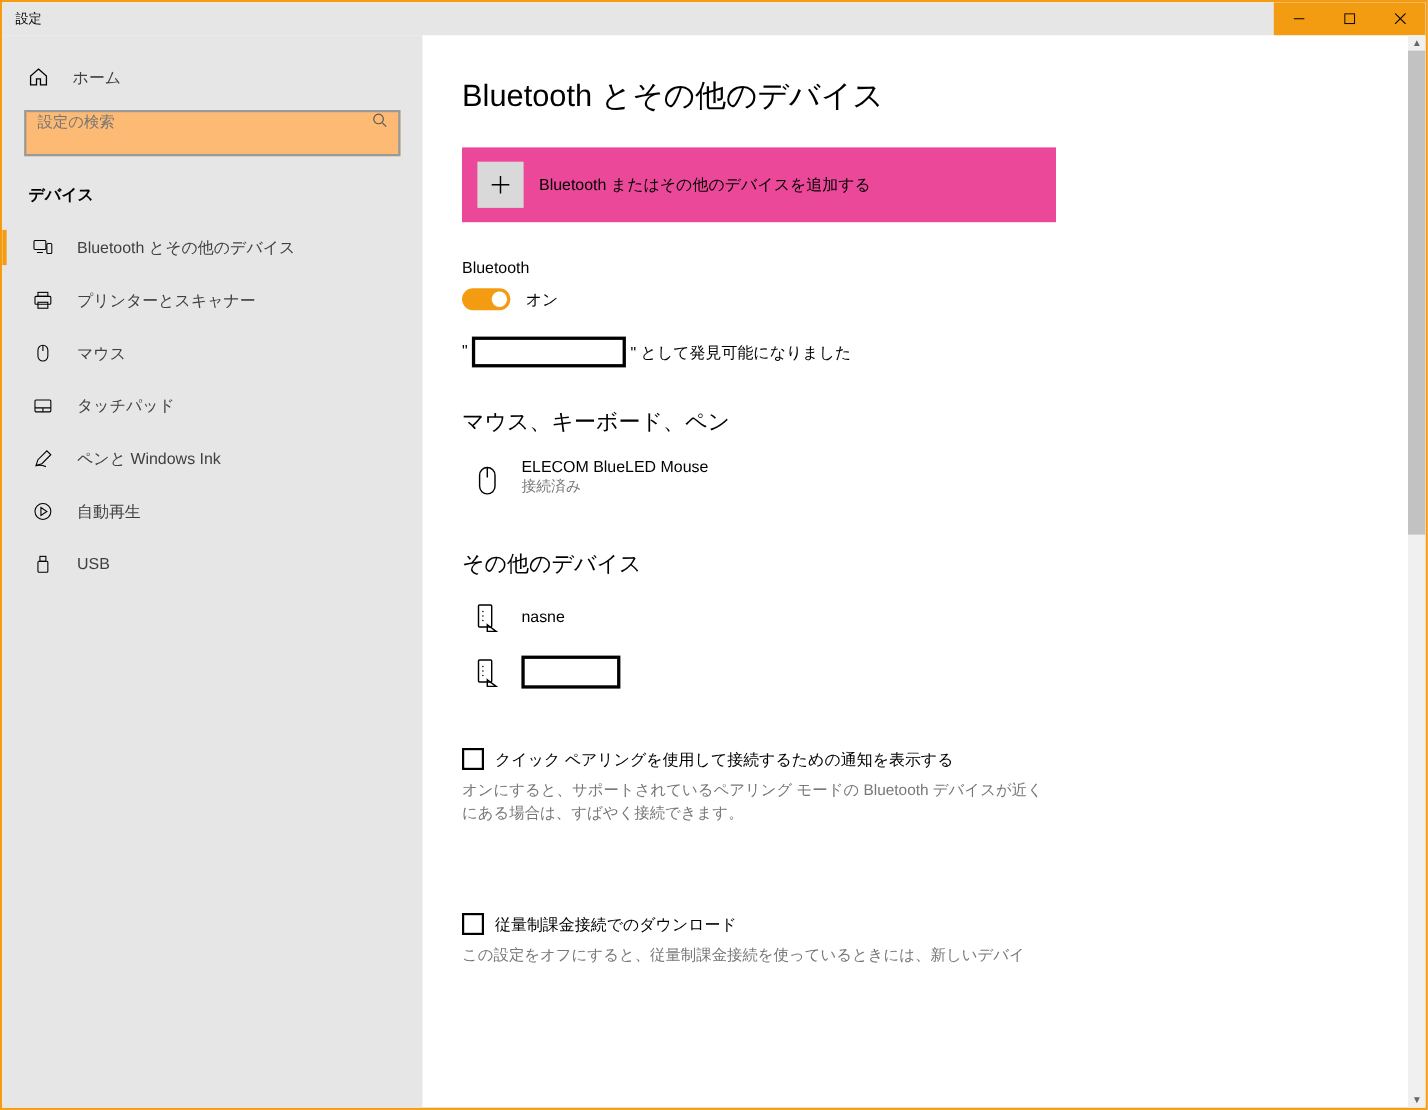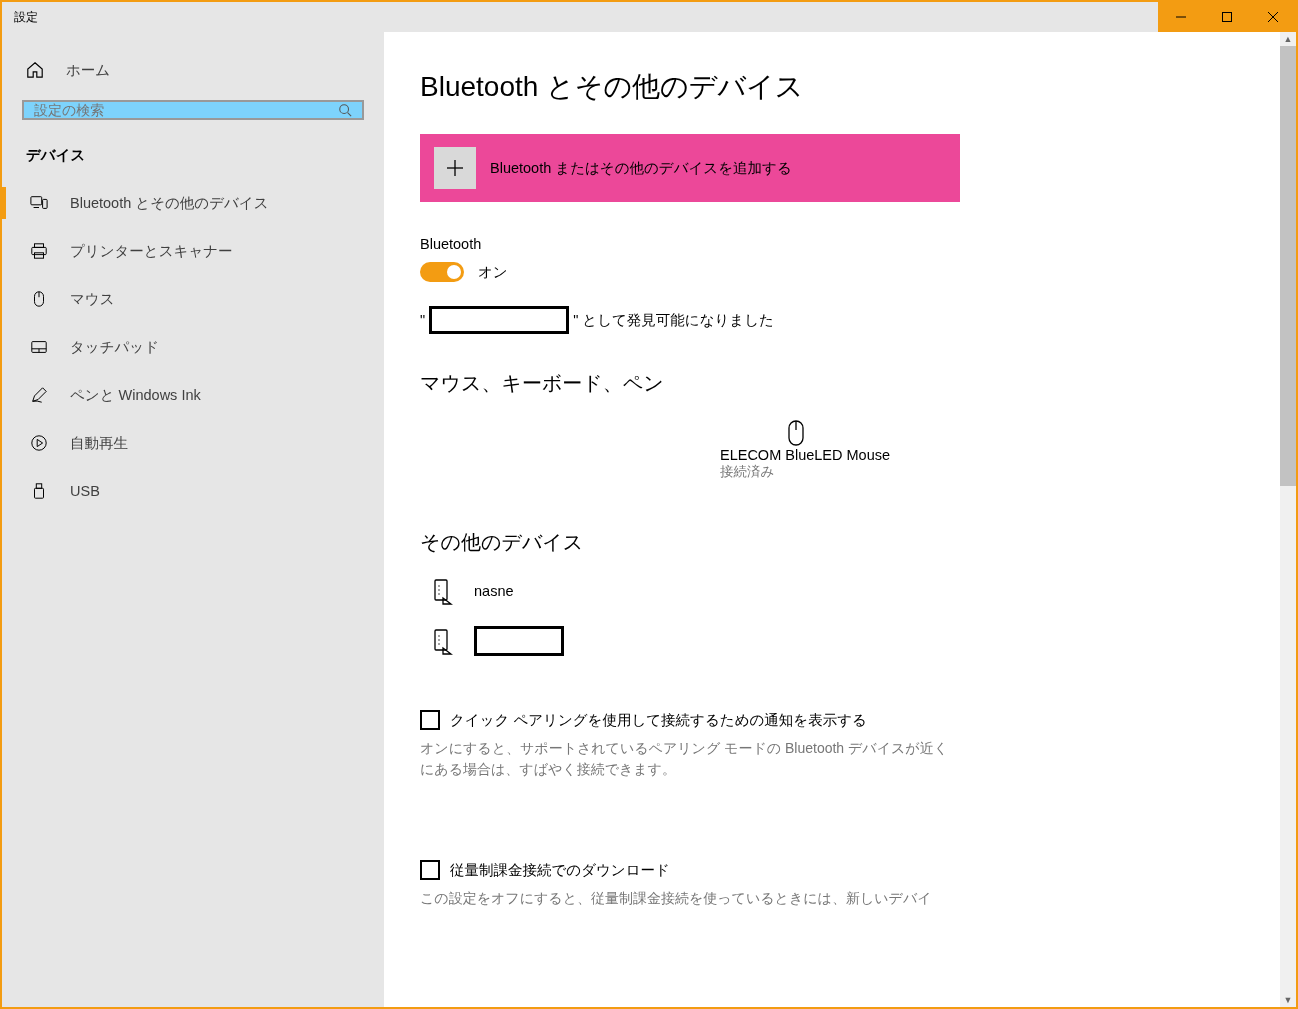--- a/index.html
+++ b/index.html
@@ -7,41 +7,41 @@
 .titlebar { height: 30px; display: flex; align-items: center; background: #E6E6E6; }
 .titlebar-title { font-size: 12px; padding-left: 12px; flex: 1; color: #000; }
 .window-controls { display: flex; height: 100%; background: #F39C12; }
 .win-btn { width: 46px; height: 100%; display: flex; align-items: center; justify-content: center; cursor: pointer; }
 .win-btn svg { width: 10px; height: 10px; }
 .main-layout { display: flex; height: calc(100% - 30px); }
 .sidebar { width: 382px; background: #E6E6E6; padding-top: 16px; }
 .home-row, .nav-item { display: flex; align-items: center; height: 44px; padding-left: 24px; cursor: pointer; font-size: 14.5px; color: #404040; }
 .home-row svg, .nav-item svg, .nav-item .icon-slot { width: 18px; height: 18px; margin-right: 22px; flex-shrink: 0; }
 .search-wrap { padding: 8px 20px 18px 20px; }
-.search-box { width: 100%; height: 20px; border: 2px solid #999; background: #7dd3fc; display: flex; align-items: center; padding: 0 10px; }
+.search-box { width: 100%; height: 42px; border: 2px solid #999; background: #fdba74; display: flex; align-items: flex-start; padding: 0 10px; }
 .search-box input { flex: 1; border: none; background: transparent; outline: none; font-size: 14px; color: #555; }
 .search-box svg { width: 14px; height: 14px; color: #555; }
 .cat-header { font-size: 14.5px; font-weight: 600; padding: 8px 12px 14px 24px; color: #000; }
 .nav-item { height: 48px; position: relative; padding-left: 28px; }
 .nav-item.active::before { content: ""; position: absolute; left: 0; top: 8px; bottom: 8px; width: 4px; background: #F39C12; }
 .content { flex: 1; padding: 36px 0 0 36px; position: relative; overflow: hidden; }
 .content-inner { width: 760px; }
 .page-title { font-size: 28px; font-weight: 400; margin-bottom: 28px; }
 .add-device-btn { width: 540px; height: 68px; background: #ec4899; display: flex; align-items: center; cursor: pointer; margin-bottom: 34px; }
 .add-icon-box { width: 42px; height: 42px; margin: 0 14px; background: #D9D9D9; display: flex; align-items: center; justify-content: center; }
 .add-device-label { font-size: 14.5px; }
 .section-label { font-size: 14.5px; margin-bottom: 10px; }
 .toggle-row { display: flex; align-items: center; margin-bottom: 24px; }
 .toggle { width: 44px; height: 20px; border-radius: 10px; background: #F39C12; position: relative; margin-right: 14px; cursor: pointer; }
 .toggle-knob { position: absolute; right: 3px; top: 3px; width: 14px; height: 14px; border-radius: 50%; background: #fff; }
 .toggle-label { font-size: 14.5px; }
 .discoverable-row { display: flex; align-items: center; font-size: 14.5px; margin-bottom: 36px; }
 .redact-box { width: 140px; height: 28px; border: 3px solid #000; background: #fff; margin: 0 4px; }
 .group-heading { font-size: 20px; font-weight: 400; margin-bottom: 14px; }
-.device-item { display: flex; align-items: center; padding: 6px 0 20px 10px; cursor: pointer; flex-direction: column; }
+.device-item { display: flex; align-items: flex-end; padding: 6px 0 20px 10px; cursor: pointer; }
 .device-icon { width: 26px; display: flex; justify-content: center; margin-right: 18px; margin-top: 2px; }
 .device-name { font-size: 14.5px; }
 .device-status { font-size: 13.5px; color: #777; }
 .other-section { margin-top: 28px; margin-bottom: 40px; }
 .other-item { display: flex; align-items: center; padding: 6px 0 14px 10px; cursor: pointer; }
 .other-item .redact { width: 90px; height: 30px; border: 3px solid #000; background: #fff; }
 .checkbox-row { display: flex; align-items: center; margin-bottom: 8px; }
 .checkbox { width: 20px; height: 20px; border: 2px solid #000; margin-right: 10px; cursor: pointer; flex-shrink: 0; }
 .checkbox-label { font-size: 14.5px; }
 .check-desc { font-size: 14px; color: #777; width: 530px; line-height: 1.5; margin-bottom: 80px; }

